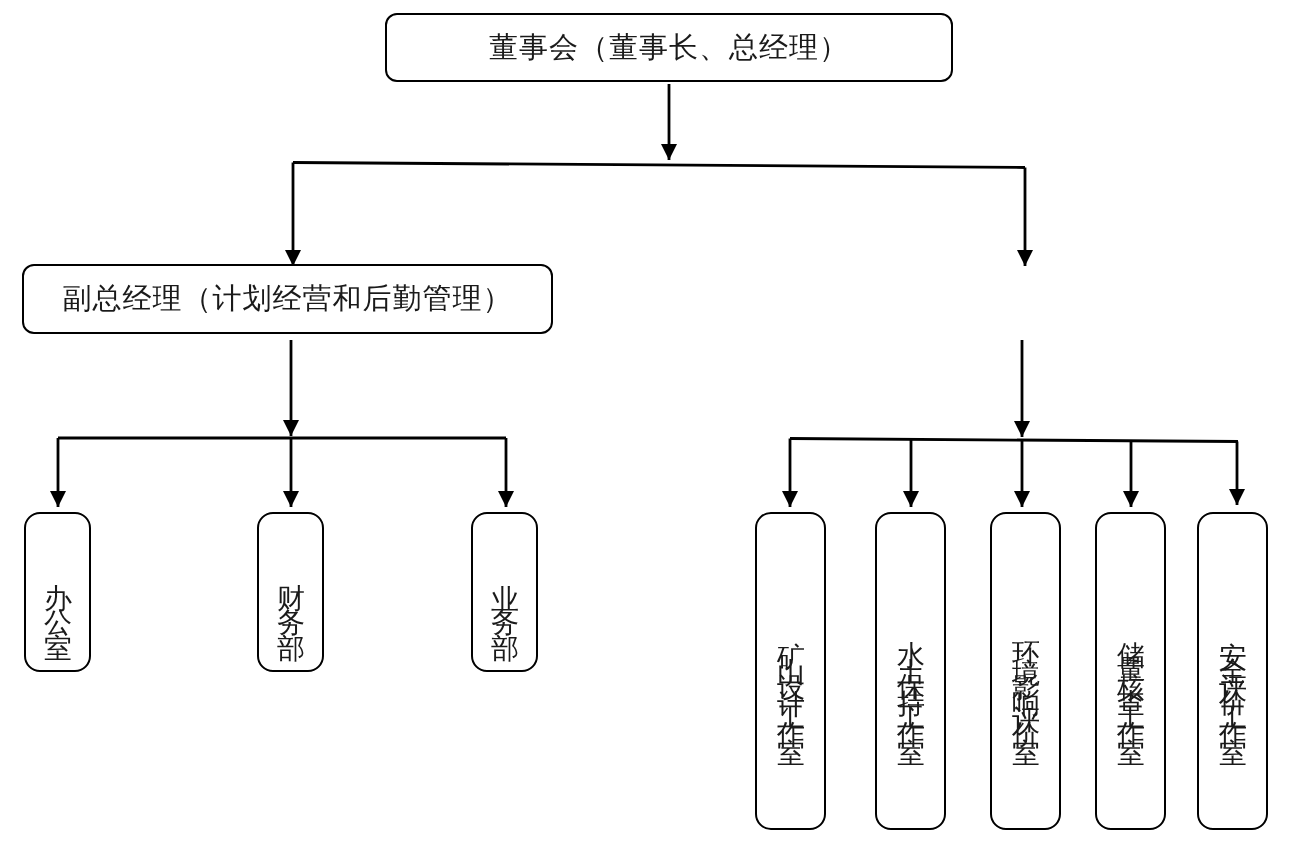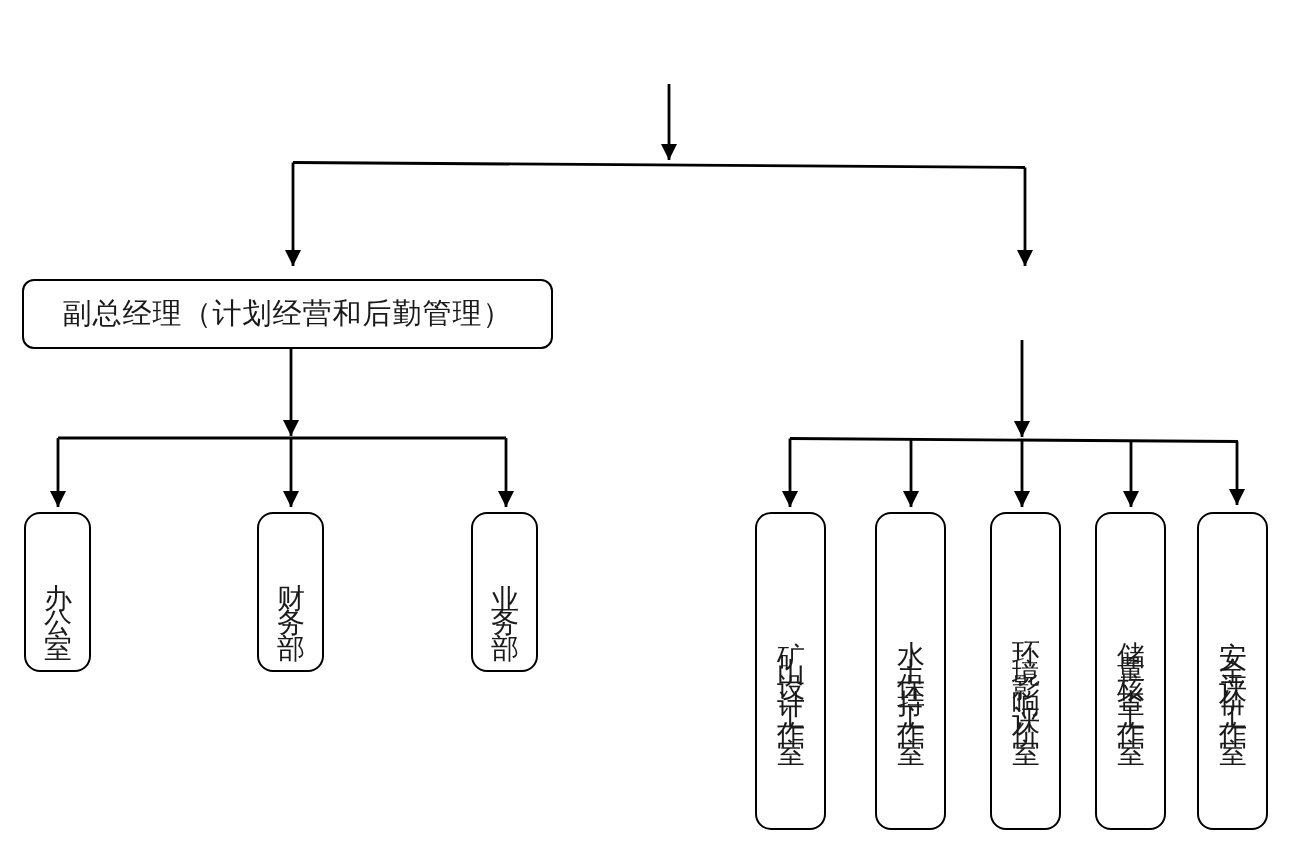--- a/index.html
+++ b/index.html
@@ -12,21 +12,21 @@
     position:absolute;box-sizing:border-box;background:#ffffff;
     border:2.8px solid #000000;display:flex;align-items:center;justify-content:center;
   }
   .h-node{border-radius:12px;font-size:29px;letter-spacing:1px;white-space:nowrap;}
   .v-node{border-radius:16px;}
   .v-node .vtext{
     writing-mode:vertical-lr;text-orientation:upright;
     font-size:28px;line-height:1;display:block;
   }
   .box-root{left:385px;top:13px;width:568px;height:69px;}
-  .box-left{left:22px;top:279px;width:531px;height:70px;text-align:center;}
+  .box-left{left:22px;top:264px;width:531px;height:70px;text-align:center;}
   .box-right{left:753px;top:270px;width:525px;height:70px;}
   .leaf-small{width:67px;height:160px;top:512px;}
   .leaf-small .vtext{letter-spacing:24px;margin-top:12px;}
   .leaf-tall{width:71px;height:318px;top:512px;}
   .leaf-tall .vtext{letter-spacing:16px;margin-top:8px;}
   .leaf-a{left:24px;}
   .leaf-b{left:257px;}
   .leaf-c{left:471px;}
   .rleaf-1{left:755px;}
   .rleaf-2{left:875px;}
@@ -63,20 +63,23 @@
       <line x1="1022" y1="340" x2="1022" y2="437" marker-end="url(#arrow)"></line>
       <line x1="790" y1="438.5" x2="1238" y2="441.5"></line>
       <line x1="790" y1="438.5" x2="790" y2="507" marker-end="url(#arrow)"></line>
       <line x1="911" y1="439" x2="911" y2="507" marker-end="url(#arrow)"></line>
       <line x1="1022" y1="440" x2="1022" y2="507" marker-end="url(#arrow)"></line>
       <line x1="1131" y1="441" x2="1131" y2="507" marker-end="url(#arrow)"></line>
       <line x1="1237" y1="441.5" x2="1237" y2="505" marker-end="url(#arrow)"></line>
     </g>
   </svg>
 
+  <div class="node h-node box-root">
+    <span>董事会（董事长、总经理）</span>
+  </div>
 
   <div class="node h-node box-left">
     <span>副总经理（计划经营和后勤管理）</span>
   </div>
 
   <div class="node v-node leaf-small leaf-a">
     <span class="vtext">办公室</span>
   </div>
   <div class="node v-node leaf-small leaf-b">
     <span class="vtext">财务部</span>

